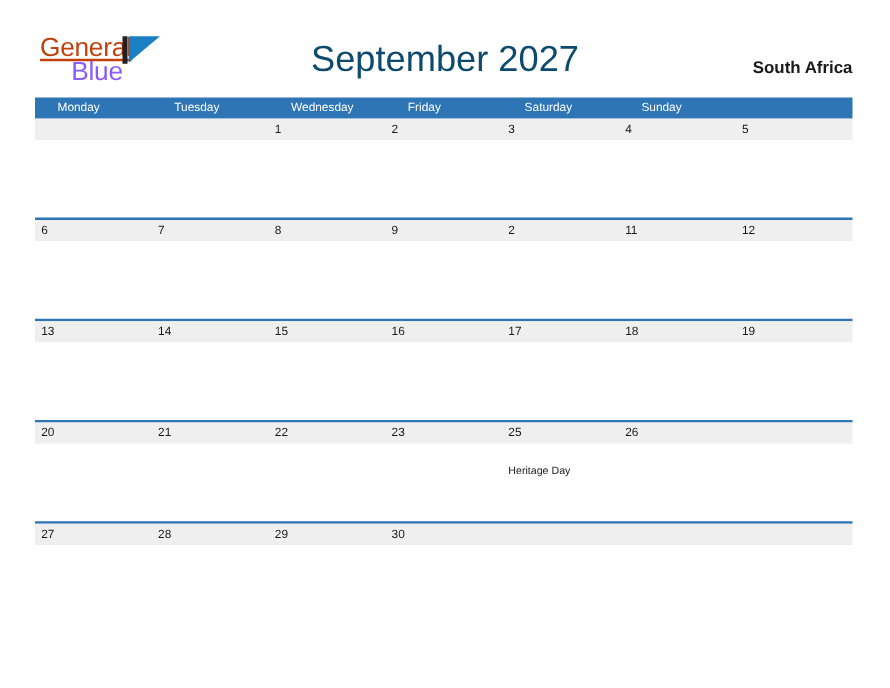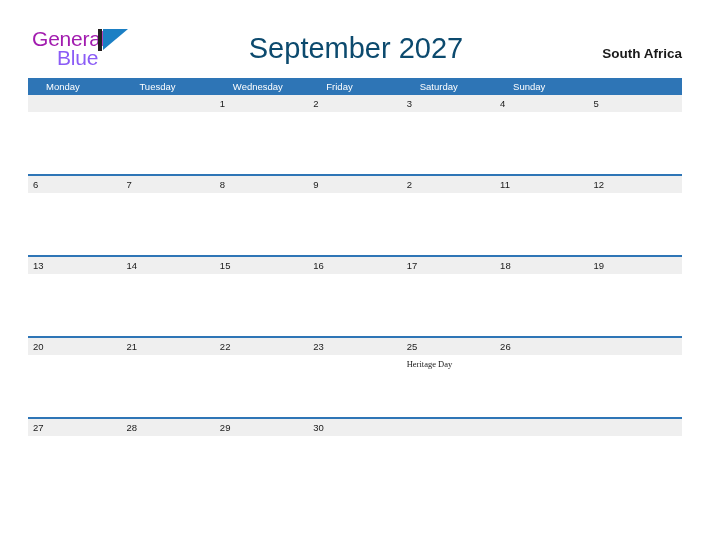--- a/index.html
+++ b/index.html
@@ -28,24 +28,25 @@
     position: absolute;
     left: 32px;
     top: 28px;
     width: 96px;
     height: 40px;
     line-height: 1;
     user-select: none;
   }
   .logo-general {
     font-size: 21px;
-    color: #a21caf;
+    color: #c2410c;
     letter-spacing: -0.2px;
     display: block;
     height: 22px;
+    text-decoration: underline;
   }
   .logo-blue {
     font-size: 21px;
     color: #8b5cf6;
     letter-spacing: -0.2px;
     display: block;
     margin-left: 25px;
     margin-top: -3px;
   }
   .logo-flag {
@@ -146,24 +147,23 @@
     display: flex;
     background: #ffffff;
     height: 62px;
   }
   .event-cell {
     width: 93.43px;
     flex: 0 0 93.43px;
     font-size: 8.5px;
     line-height: 12px;
     color: #1a1a1a;
-    padding: 3px 4px 0 5px;
+    padding: 15px 4px 0 5px;
     box-sizing: border-box;
     word-wrap: break-word;
-    font-family: Liberation Serif, serif;
   }
   
   .week-row.last .event-band {
     height: 14px;
   }
 </style>
 </head>
 <body>
 
 <div class="page-header">

